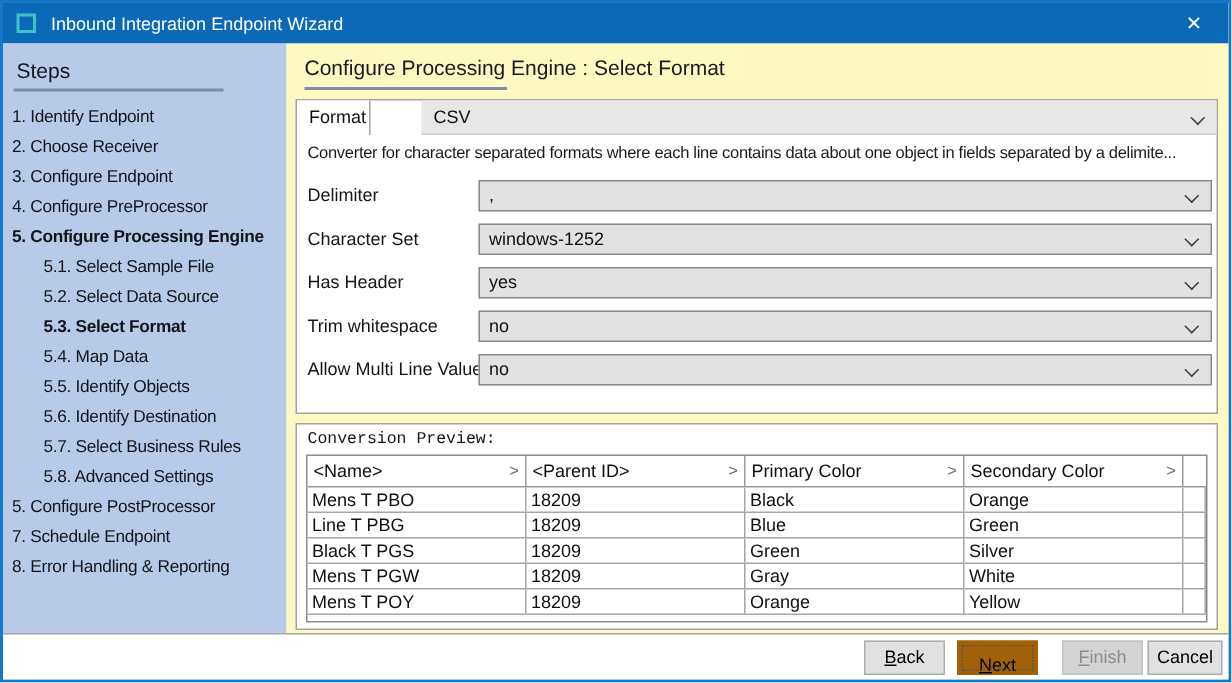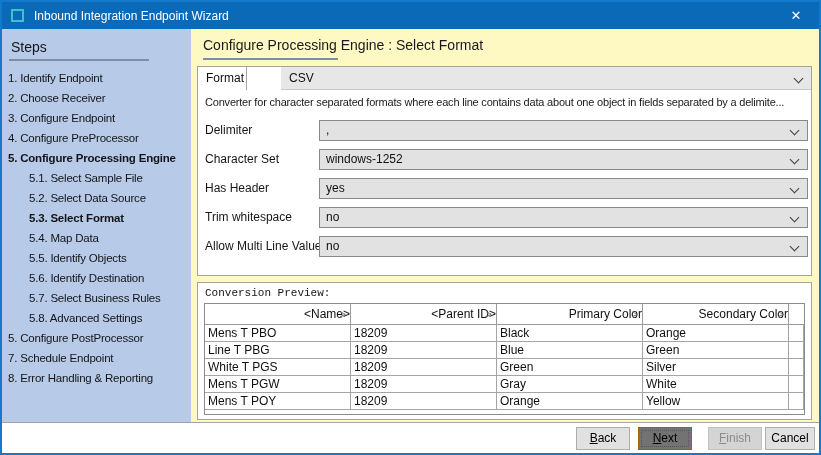--- a/index.html
+++ b/index.html
@@ -76,42 +76,42 @@
 
   .row1 { top:53px; }  .row2 { top:82px; }  .row3 { top:111px; }
   .row4 { top:140px; } .row5 { top:169px; }
 
   
   .preview-label { position:absolute; left:7px; top:4px; font-size:11px; color:#16161a;font-family:Liberation Mono, monospace; }
   .ptable { position:absolute; left:6px; top:20px; width:601px; height:112px; border:1px solid #8c8c8c; background:#fff; overflow:hidden; }
   .thead { display:flex; height:21px; border-bottom:1px solid #9a9a9a; }
   .th {
     border-right:1px solid #9a9a9a; font-size:12px; line-height:20px;
-    padding-left:4px; position:relative; color:#101014; white-space:nowrap; overflow:hidden;text-align:right;
+    padding-left:4px; position:relative; color:#101014; white-space:nowrap; overflow:hidden;
   }
   .gt { position:absolute; right:4px; top:0; color:#6f6f6f; font-size:11px; line-height:20px; }
   .gt::before { content:">"; }
   .colw { width:146px; flex:0 0 auto; }
   .filler { flex:1; border-right:none; }
   .tr { display:flex; height:17px; border-bottom:1px solid #a5a5a5; }
   .td {
     border-right:1px solid #a5a5a5; font-size:12px; line-height:16px;
     padding-left:3px; color:#101014; white-space:nowrap; overflow:hidden;
   }
 
   
   .footer { position:absolute; left:0; right:0; bottom:0; height:31px; background:#ffffff; border-top:1px solid #a3a3a3; }
   .btn {
     position:absolute; top:4px; height:23px; width:54px;
     background:#e1e1e1; border:1px solid #adadad;
     font-size:12px; text-align:center; line-height:21px; color:#000; cursor:default;
   }
   .btn u { text-decoration:underline; }
   .btn-back   { right:189px; }
-  .btn-next   { right:127px; background:#737373; border:1px solid #a16207; outline:1px dotted #555; outline-offset:-4px; }
+  .btn-next   { right:127px; background:#a16207; border:6px solid #a16207; outline:1px dotted #555; outline-offset:-4px; }
   .btn-finish { right:57px; background:#d4d4d4; border-color:#c2c2c2; color:#8b8b8b; }
   .btn-cancel { right:4px; width:50px; }
 </style>
 </head>
 <body>
 
 <div class="window">
 
   <div class="titlebar">
     <span class="app-icon"></span>
@@ -219,21 +219,21 @@
           <div class="td filler"></div>
         </div>
         <div class="tr">
           <div class="td colw">Line T PBG</div>
           <div class="td colw">18209</div>
           <div class="td colw">Blue</div>
           <div class="td colw">Green</div>
           <div class="td filler"></div>
         </div>
         <div class="tr">
-          <div class="td colw">White T PGS</div>
+          <div class="td colw">Black T PGS</div>
           <div class="td colw">18209</div>
           <div class="td colw">Green</div>
           <div class="td colw">Silver</div>
           <div class="td filler"></div>
         </div>
         <div class="tr">
           <div class="td colw">Mens T PGW</div>
           <div class="td colw">18209</div>
           <div class="td colw">Gray</div>
           <div class="td colw">White</div>

